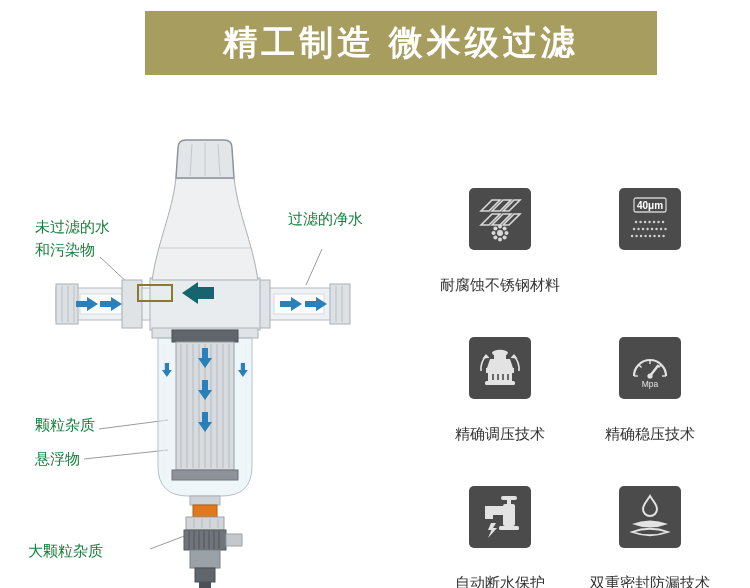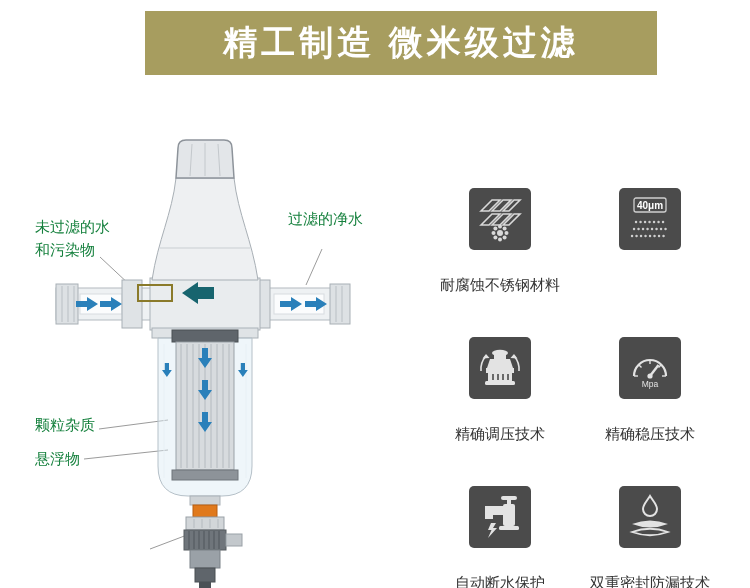--- a/index.html
+++ b/index.html
@@ -134,20 +134,21 @@
   </svg>
 
   <div class="lbl" style="left:35px;top:216px">
     <div>未过滤的水</div>
     <div>和污染物</div>
   </div>
   <div class="lbl" style="left:288px;top:208px">过滤的净水</div>
   <div class="lbl" style="left:35px;top:414px">颗粒杂质</div>
   <div class="lbl" style="left:35px;top:448px">悬浮物</div>
   <div class="lbl" style="left:28px;top:540px">
+    <div>大颗粒杂质</div>
   </div>
 
   <div class="features">
 
     <div class="feature">
       <div class="icon-box">
         <svg width="46" height="46" viewBox="0 0 46 46">
           <g stroke="#d9d9d9" stroke-width="1.6" fill="none">
             <path d="M4,15 L15,4 H23 L12,15 Z"></path>
               <path d="M15,15 L26,4 H34 L23,15 Z"></path>

